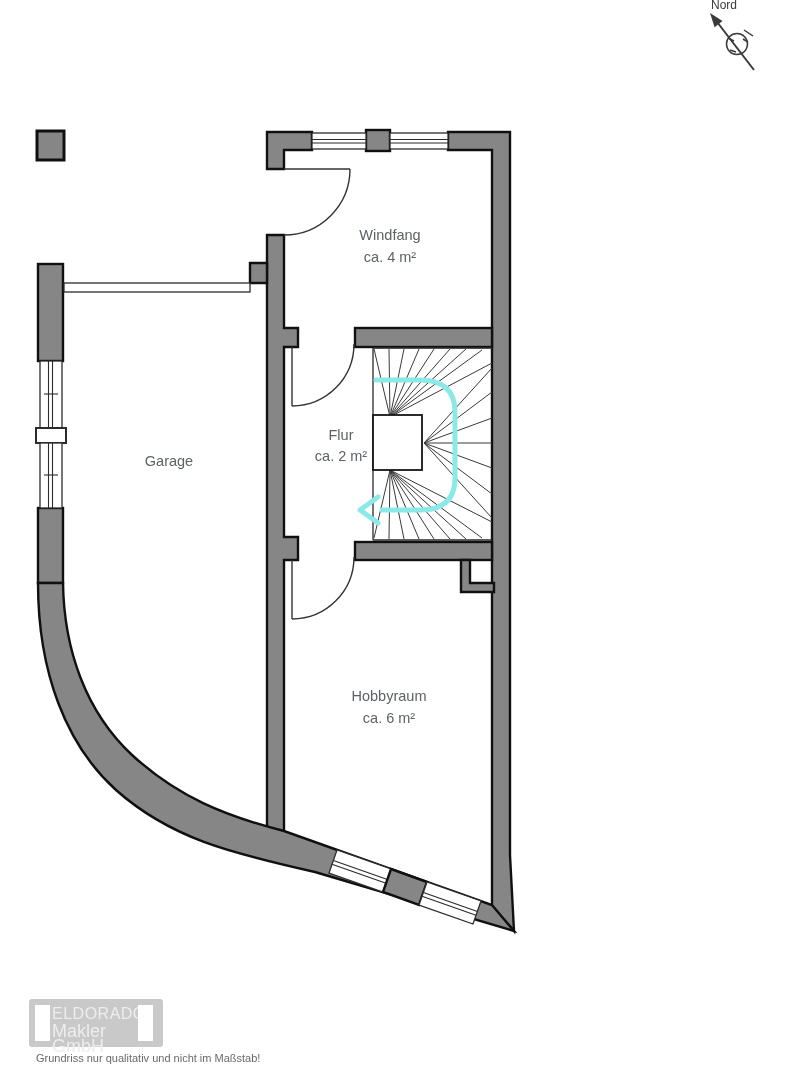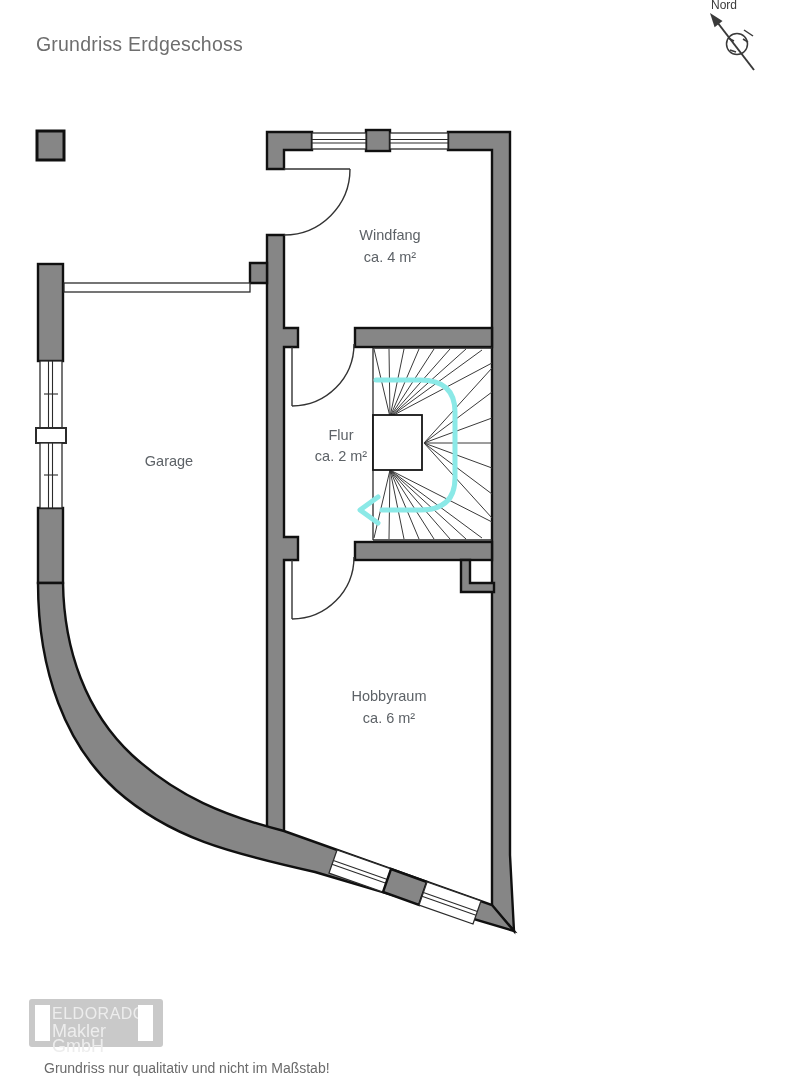--- a/index.html
+++ b/index.html
@@ -26,28 +26,27 @@
   .rlabel{font-family:"Liberation Sans",sans-serif;font-size:14.5px;fill:var(--label);}
   .compassline{stroke:var(--nord);stroke-width:2;fill:none;}
   .compassthin{stroke:var(--nord);stroke-width:1.5;fill:none;}
   .logo{position:absolute;left:29px;top:999px;width:134px;height:48px;background:var(--logo-bg);
         border-radius:3px;}
   .logo .bar{position:absolute;top:6px;width:15px;height:36px;background:#ffffff;}
   .logo .bar.left{left:6px;} .logo .bar.right{right:10px;}
   .logo-text{position:absolute;left:23px;top:5px;width:88px;text-align:left;color:var(--logo-text);}
   .logo-text .l1{font-size:16px;letter-spacing:.5px;line-height:20px;}
   .logo-text .l2{font-size:18px;line-height:15px;}
-  .footer{position:absolute;left:36px;top:1052px;margin:8px;font-size:14px;color:var(--footer);}
+  .footer{position:absolute;left:36px;top:1052px;margin:0;font-size:11px;color:var(--footer);}
 </style>
 </head>
 <body>
 
 <div class="page">
 
-  <h1 class="title">Grundriss Erdgeschoss</h1>
   <span class="nord-label">Nord</span>
 
   <svg class="plan" width="804" height="1080" viewBox="0 0 804 1080">
 
     <g>
 
       <rect class="wall3" x="37" y="131" width="27" height="29"></rect>
 
       <path class="wall" d="M267,132 H312 V150 H284 V169 H267 Z"></path>
 

